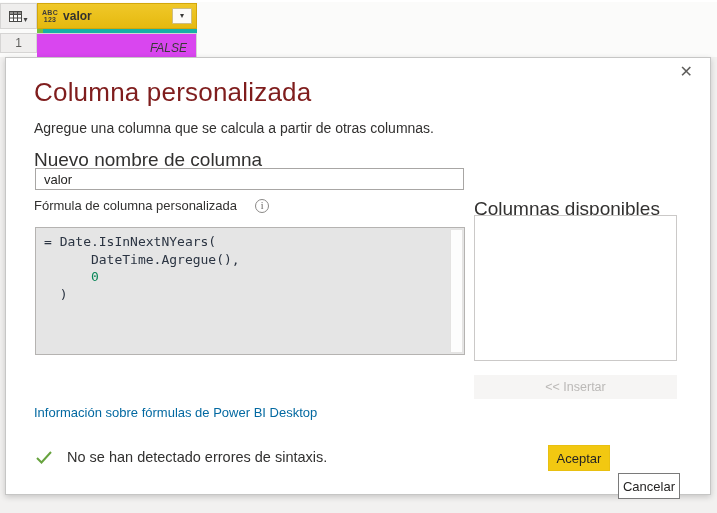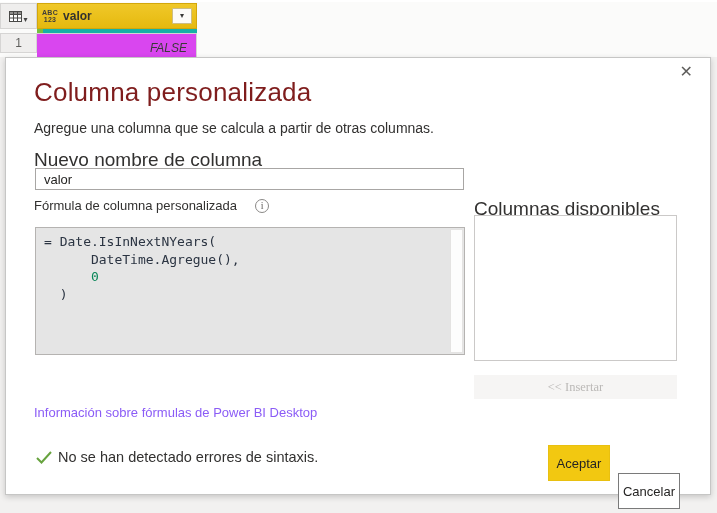--- a/index.html
+++ b/index.html
@@ -36,27 +36,27 @@
   .name-input { position:absolute; left:29px; top:110px; width:429px; height:22px; border:1px solid #a8a6a4; font-family:"Liberation Sans", sans-serif; font-size:13px; color:#252423; padding:0 8px; background:#fff; outline:none; }
   .formula-label-row { position:absolute; left:28px; top:140px; display:flex; align-items:center; gap:18px; }
   .formula-label-row .lbl { font-size:13px; color:#323130; }
   .info-icon { width:14px; height:14px; border:1px solid #8a8886; border-radius:50%; font-size:10px; color:#605e5c; display:flex; align-items:center; justify-content:center; font-family:"Liberation Serif", serif; cursor:pointer; }
   .editor { position:absolute; left:29px; top:157px; width:430px; height:128px; border:1px solid #b5b3b1; background:#e5e5e5; cursor:text;margin-top:12px; }
   .code { padding:5px 22px 5px 8px; font-family:"DejaVu Sans Mono", monospace; font-size:13px; line-height:17.5px; }
   .code div { white-space:pre; }
   .tok-default { color:#2b3442; }
   .tok-number { color:#098658; }
   .scroll-track { position:absolute; top:1px; right:1px; bottom:1px; width:13px; background:#fdfdfd; border:1px solid #e4e3e2; cursor:default; }
-  .help-link { position:absolute; left:28px; top:347px; font-size:13px; color:#8b5cf6; cursor:pointer; text-decoration:none;text-align:center; }
+  .help-link { position:absolute; left:28px; top:347px; font-size:13px; color:#0369a1; cursor:pointer; text-decoration:none;text-align:center; }
   .avail-label { left:468px; top:140px; }
   .listbox { position:absolute; left:468px; top:157px; width:203px; height:146px; border:1px solid #cbc9c8; background:#fff; }
-  .insert-btn { position:absolute; left:468px; top:317px; width:203px; height:24px; background:#f6f5f4; border:none; color:#bbb9b7; font-size:12.5px; font-family:Liberation Serif, serif; }
-  .status-row { position:absolute; left:30px; top:391px; display:flex; align-items:center; gap:6px; }
+  .insert-btn { position:absolute; left:468px; top:317px; width:203px; height:24px; background:#f6f5f4; border:none; color:#bbb9b7; font-size:12.5px; font-family:Liberation Sans, sans-serif; }
+  .status-row { position:absolute; left:30px; top:391px; display:flex; align-items:center; gap:15px; }
   .status-text { font-size:14.5px; color:#323130; }
-  .btn { position:absolute; top:387px; height:36px; font-size:13px; font-family:"Liberation Sans", sans-serif; cursor:pointer; }
+  .btn { position:absolute; top:387px; height:26px; font-size:13px; font-family:"Liberation Sans", sans-serif; cursor:pointer; }
   .btn-accept { left:542px; width:62px; background:#f2c811; border:1px solid #e9c010; color:#252423; }
   .btn-cancel { left:612px; width:62px; background:#ffffff; border:1px solid #7a7a7a; color:#252423;margin-top:28px; }
 </style>
 </head>
 <body>
 
 <div class="top-strip"></div>
 
 <div class="corner-cell">
   <svg width="13" height="11" viewBox="0 0 13 11">

